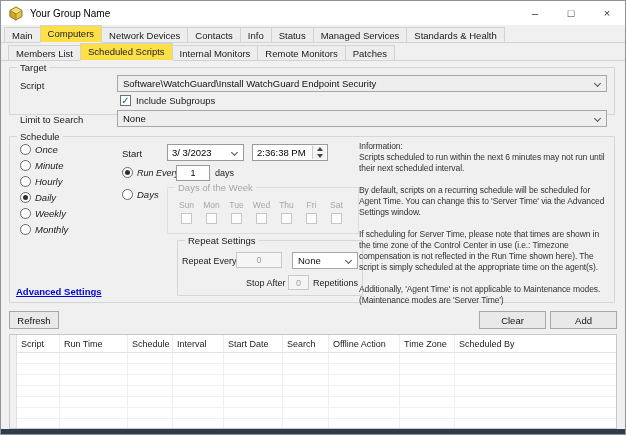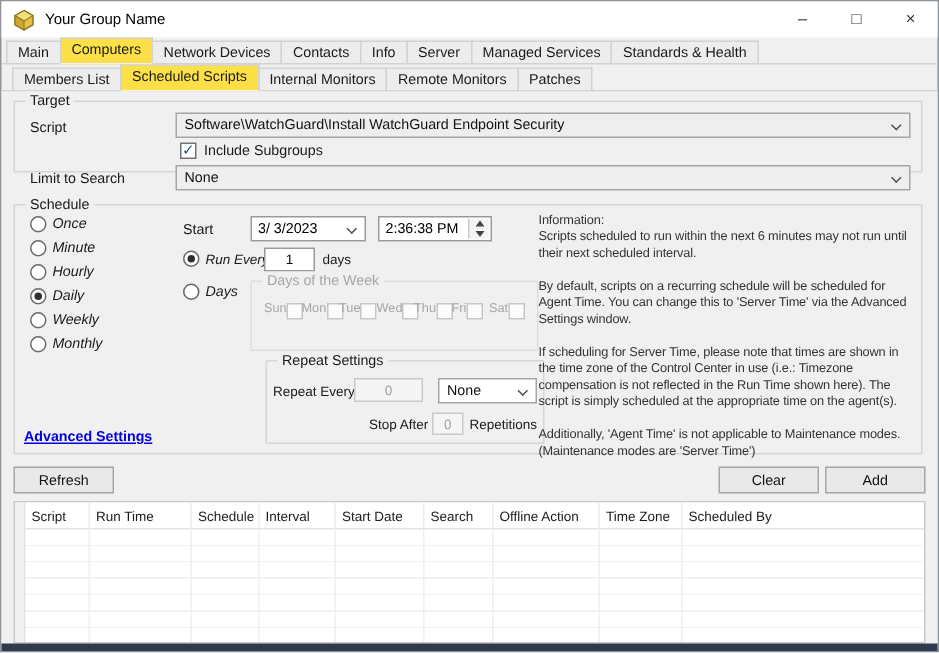--- a/index.html
+++ b/index.html
@@ -51,21 +51,21 @@
   .radio.sel::after { content:""; position:absolute; inset:2px; border-radius:50%; background:#2e2e2e; }
   .radio-label { font-size:9.5px; color:#1a1a1a; margin-left:4px; }
 
   .checkbox { width:11px; height:11px; border:1px solid #707070; background:#fff; font-size:10px; line-height:9px; text-align:center; color:#17508e; flex:none; }
   .checkbox.dis { border-color:#c6c6c6; background:#fcfcfc; }
 
   .cb-row { position:absolute; display:flex; align-items:center; }
   .cb-row .cb-label { font-size:9.5px; margin-left:5px; color:#1a1a1a; }
 
   .dow-list { position:absolute; left:8px; top:12px; right:4px; display:flex; gap:4px; }
-  .dow-col { width:21px; display:flex; align-items:flex-end; }
+  .dow-col { width:21px; display:flex; flex-direction:column; align-items:center; }
   .dow-label { font-size:8.5px; color:#a6a6a6; margin-bottom:3px; }
 
   .link { position:absolute; font-size:9.5px; font-weight:bold; color:#0000e0; text-decoration:underline; cursor:pointer; }
 
   .btn { position:absolute; height:18px; background:#e9e9e9; border:1px solid #a7a7a7; font-size:9.5px; color:#111; display:flex; align-items:center; justify-content:center; font-family:inherit; }
 
   .info { position:absolute; left:358px; top:80px; width:262px; font-size:8.5px; letter-spacing:-0.1px; color:#333; }
   .info p { margin:0 0 11px; line-height:11px; white-space:pre-line; }
 
   .table { position:absolute; left:8px; top:273px; width:608px; height:95px; background:#fff; border:1px solid #c8c8c8; display:flex; }
@@ -93,21 +93,21 @@
       <button class="win-btn">×</button>
     </div>
   </div>
 
   <div class="tabstrip tabs-primary" id="primary-tabs">
       <div class="tab">Main</div>
       <div class="tab active">Computers</div>
       <div class="tab">Network Devices</div>
       <div class="tab">Contacts</div>
       <div class="tab">Info</div>
-      <div class="tab">Server</div>
+      <div class="tab">Status</div>
       <div class="tab">Managed Services</div>
       <div class="tab">Standards &amp; Health</div>
     </div>
   <div class="tabstrip tabs-secondary" id="secondary-tabs">
       <div class="tab">Members List</div>
       <div class="tab active">Scheduled Scripts</div>
       <div class="tab">Internal Monitors</div>
       <div class="tab">Remote Monitors</div>
       <div class="tab">Patches</div>
     </div>
@@ -246,21 +246,21 @@
 Agent Time. You can change this to 'Server Time' via the Advanced
 Settings window.</p>
       <p>If scheduling for Server Time, please note that times are shown in
 the time zone of the Control Center in use (i.e.: Timezone
 compensation is not reflected in the Run Time shown here). The
 script is simply scheduled at the appropriate time on the agent(s).</p>
       <p>Additionally, 'Agent Time' is not applicable to Maintenance modes.
 (Maintenance modes are 'Server Time')</p>
     </div>
 
-    <button class="btn" style="left:8px; top:250px; width:67px;">Refresh</button>
+    <button class="btn" style="left:8px; top:250px; width:50px;">Refresh</button>
     <button class="btn" style="left:478px; top:250px; width:67px;">Clear</button>
     <button class="btn" style="left:549px; top:250px; width:67px;">Add</button>
 
     <div class="table">
       <div class="gutter"></div>
       <div class="table-main">
         <div class="thead" id="table-header">
             <div class="th" style="width: 43px;">Script</div>
             <div class="th" style="width: 68px;">Run Time</div>
             <div class="th" style="width: 45px;">Schedule</div>

